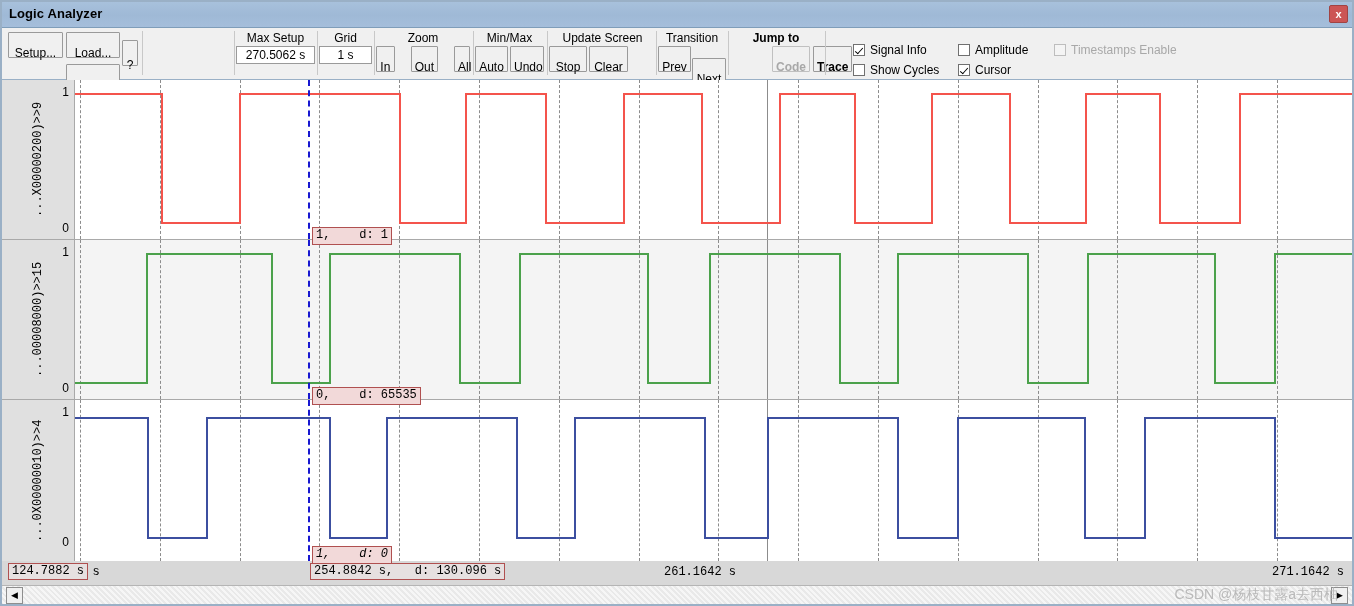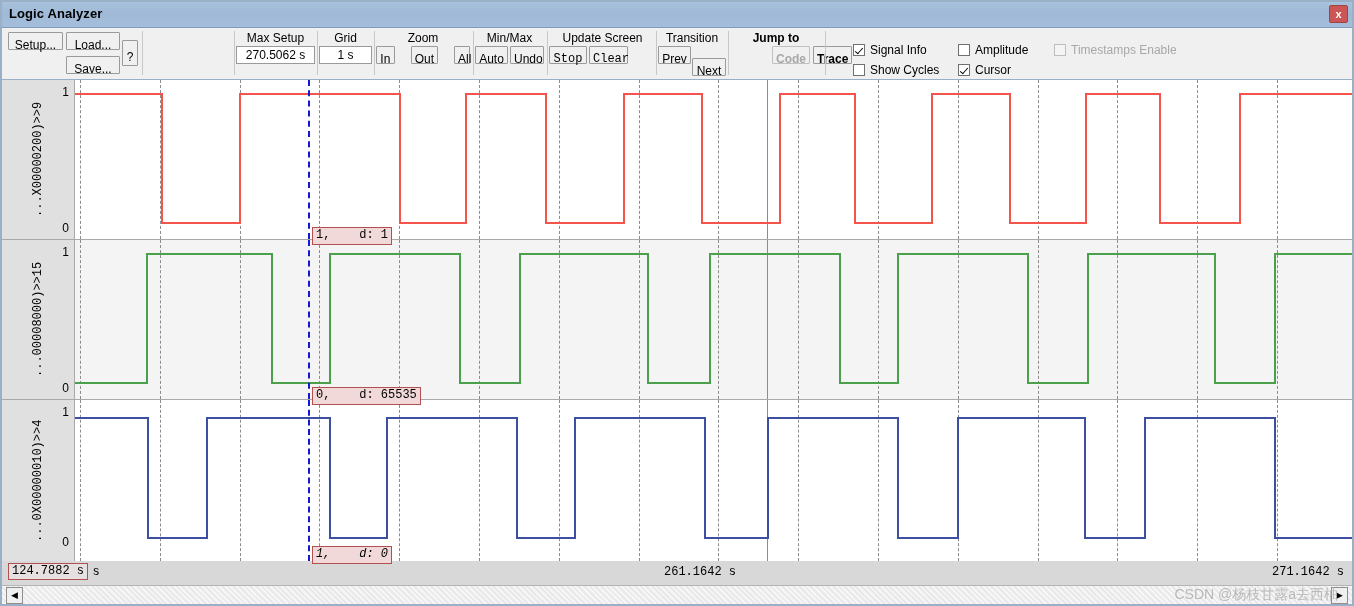--- a/index.html
+++ b/index.html
@@ -68,21 +68,21 @@
     background: #f0f0f0;
     border: 1px solid #9a9a9a;
     border-radius: 1px;
     font-size: 12px;
     color: #000;
     text-align: center;
     line-height: 16px;
     height: 18px;
     box-sizing: border-box;
     cursor: pointer;
-    padding: 4px 3px;
+    padding: 12px 3px;
     white-space: nowrap;
   }
   .btn.disabled { color: #a8a8a8; border-color: #c0c0c0; }
 
   .grp {
     position: absolute;
     top: 2px;
     height: 46px;
     box-sizing: border-box;
   }
@@ -350,21 +350,21 @@
       <div style="display:flex; gap:2px;">
         <div class="btn" style="width:33px;">Auto</div>
         <div class="btn" style="width:34px;">Undo</div>
       </div>
     </div>
 
     <div class="sep" style="left:547px;"></div>
 
     <div class="grp" style="left:549px; width:107px;">
       <div class="glabel">Update Screen</div>
-      <div style="display:flex; gap:2px;font-family:Liberation Mono, monospace;">
+      <div style="display:flex; gap:2px;">
         <div class="btn" style="width:38px;">Stop</div>
         <div class="btn" style="width:39px;">Clear</div>
       </div>
     </div>
 
     <div class="sep" style="left:656px;"></div>
 
     <div class="grp" style="left:658px; width:68px;">
       <div class="glabel">Transition</div>
       <div style="display:flex; gap:1px;">
@@ -498,20 +498,21 @@
     </div>
 
     <div class="tag" style="left:312px; top:147px;">1,    d: 1</div>
     <div class="tag" style="left:312px; top:307px;">0,    d: 65535</div>
     <div class="tag" style="left:312px; top:466px;font-style:italic;">1,    d: 0</div>
   </div>
 
   <div class="statusbar">
     <div class="st-text" style="left:78px; top:4px;">2 s</div>
     <div class="st-box" style="left:8px; top:2px;">124.7882 s</div>
+    <div class="st-box" style="left:310px; top:2px;">254.8842 s,   d: 130.096 s</div>
     <div class="st-text" style="left:664px; top:4px;">261.1642 s</div>
     <div class="st-text" style="right:10px; top:4px;">271.1642 s</div>
   </div>
 
   <div class="scrollrow">
     <div class="track"></div>
     <div class="sb-btn" style="left:6px;">◀</div>
     <div class="sb-btn" style="right:6px;">▶</div>
     <div class="watermark">CSDN @杨枝甘露a去西柚</div>
   </div>

